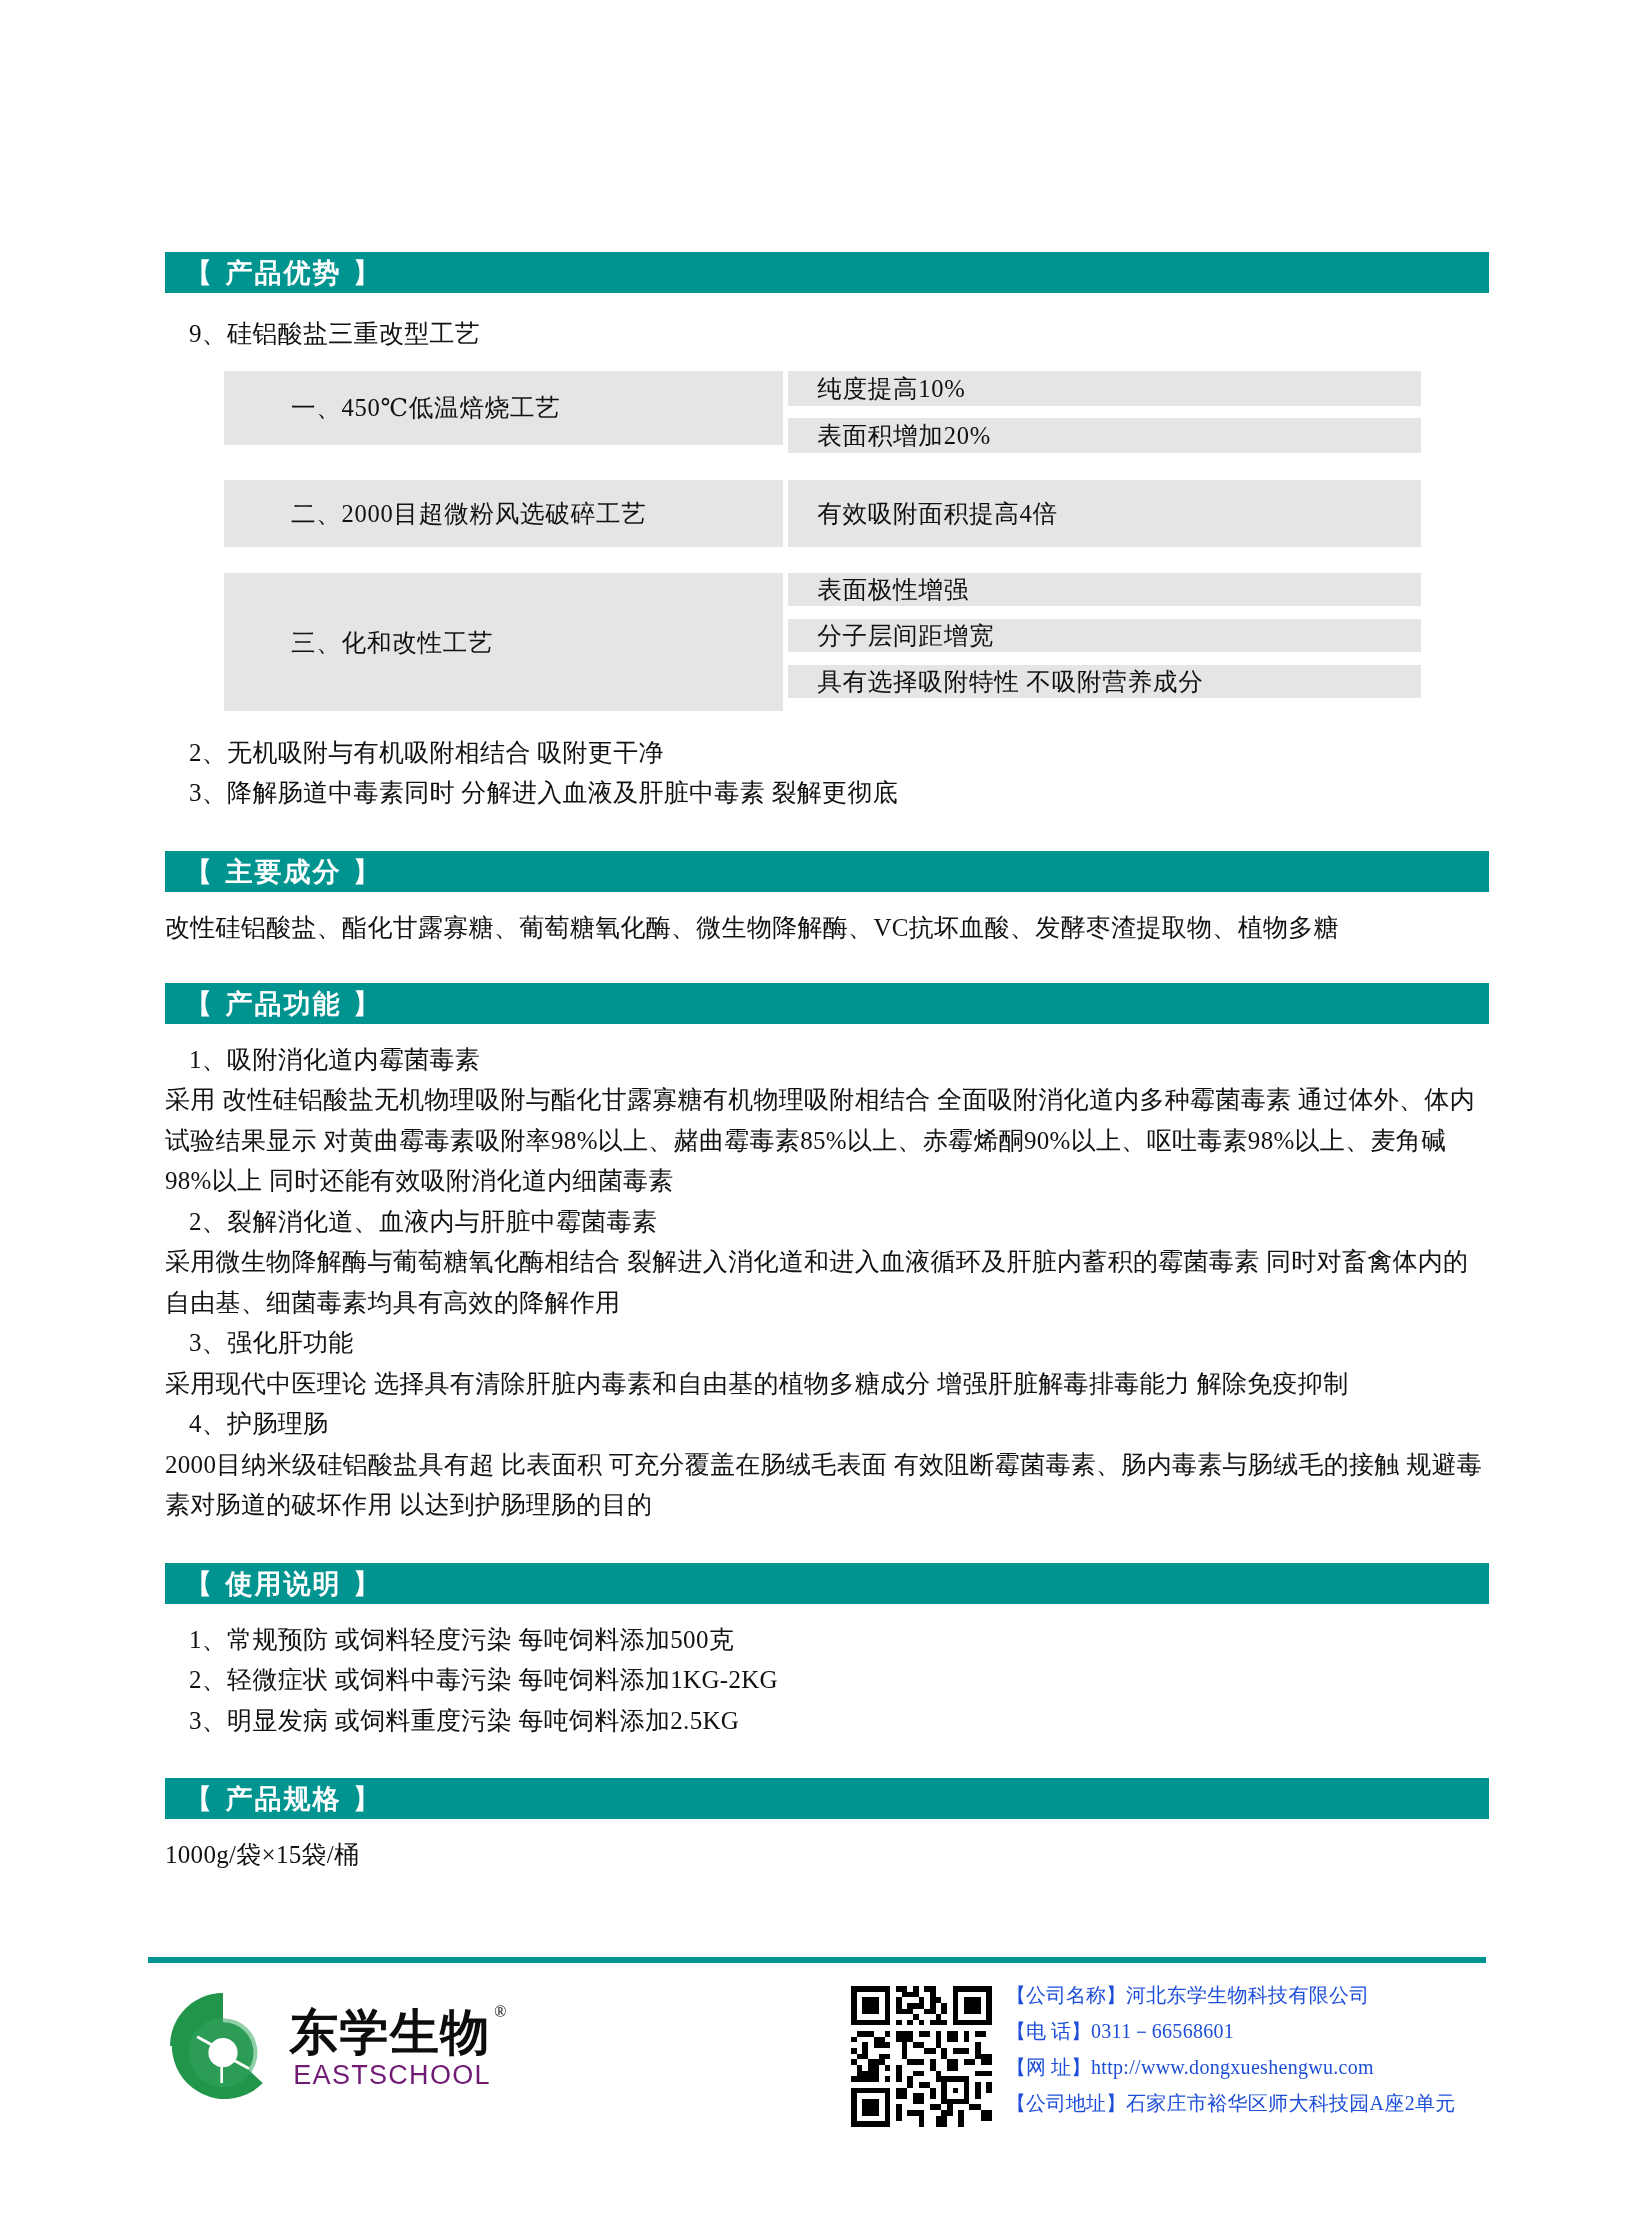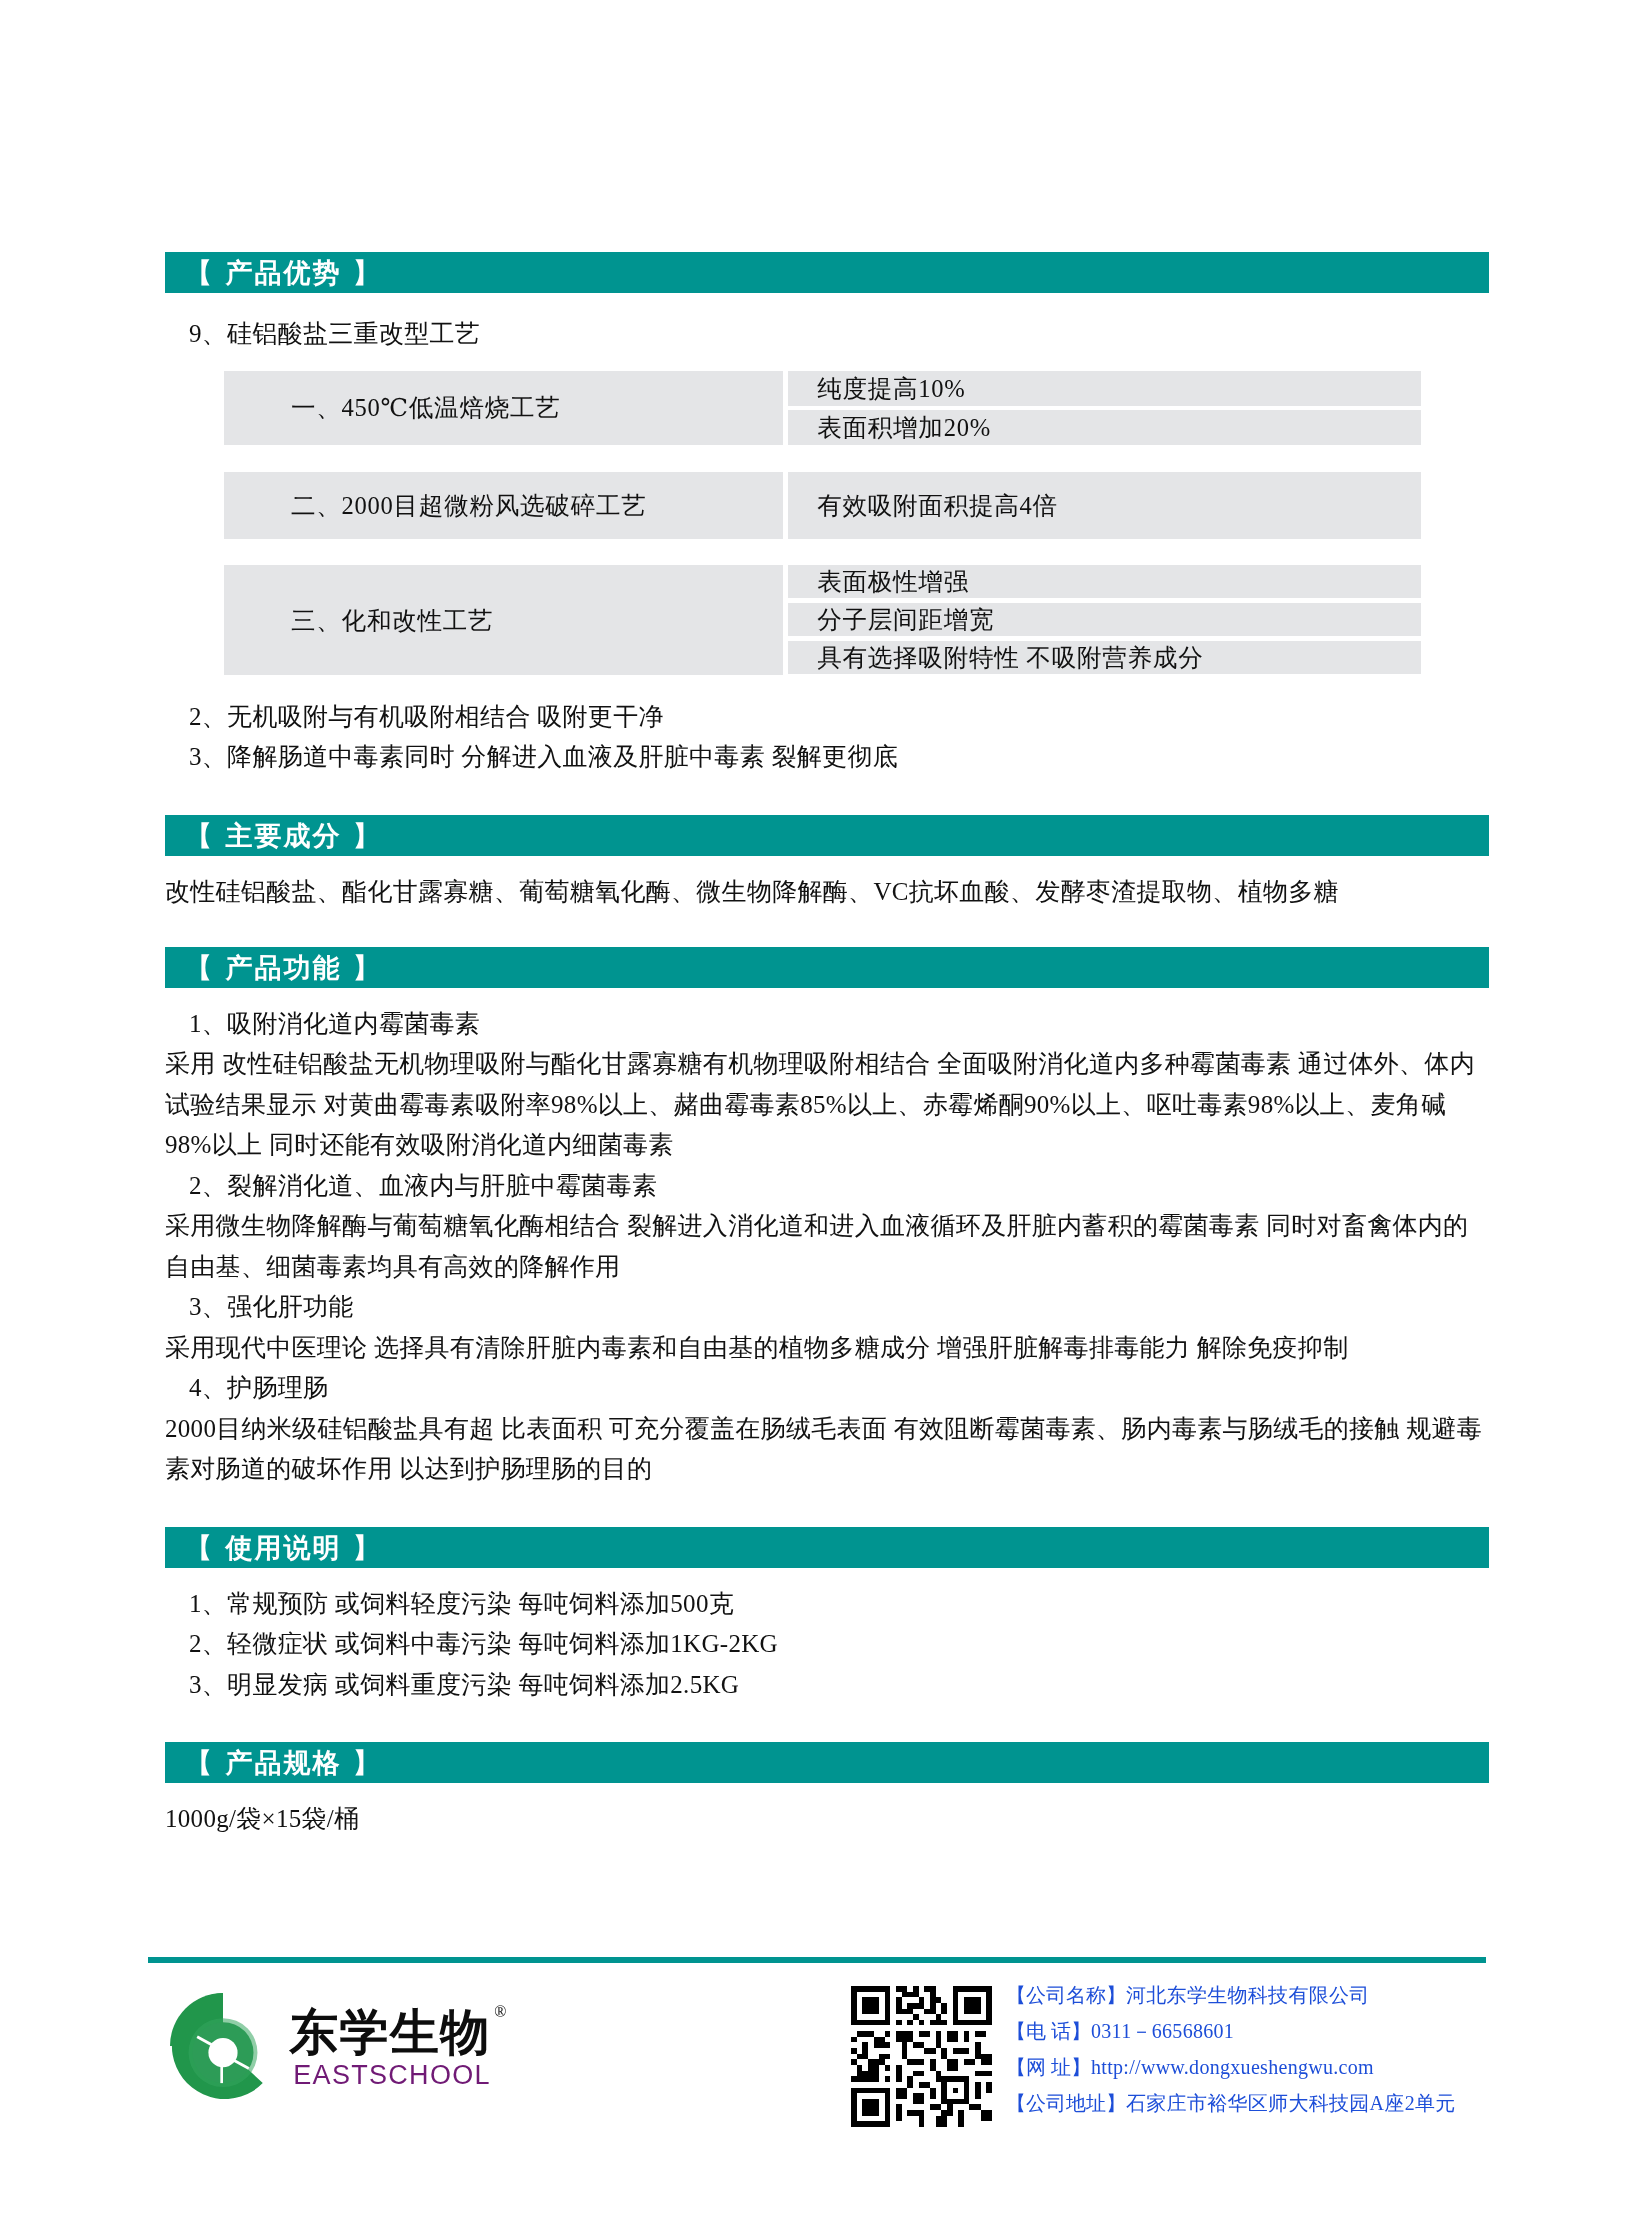--- a/index.html
+++ b/index.html
@@ -80,20 +80,21 @@
     padding-left: 67px;
     font-size: 24.6px;
     color: #111;
     letter-spacing: 0.7px;
   }
   .adv-right {
     width: 633px;
     margin-left: 5.3px;
     display: flex;
     flex-direction: column;
+    gap: 8px;
   }
   .adv-cell {
     background: #e4e5e7;
     box-sizing: border-box;
     padding-left: 29px;
     display: flex;
     align-items: center;
     font-size: 24.6px;
     color: #111;
     letter-spacing: 0.7px;
@@ -101,21 +102,21 @@
   .adv-cell + .adv-cell {
     margin-top: 4.7px;
   }
 
   .row1 .adv-left { height: 74px; }
   .row1 .adv-cell { height: 35px; }
 
   .row2 .adv-left { height: 67px; }
   .row2 .adv-cell { height: 67px; }
 
-  .row3 .adv-left { height: 110px; }
+  .row3 .adv-left { height: 138px; }
   .row3 .adv-cell { height: 33px; }
 
   
   .numline {
     font-size: 25px;
     line-height: 1.62;
     letter-spacing: 0.3px;
     padding-left: 24px;
   }
 

